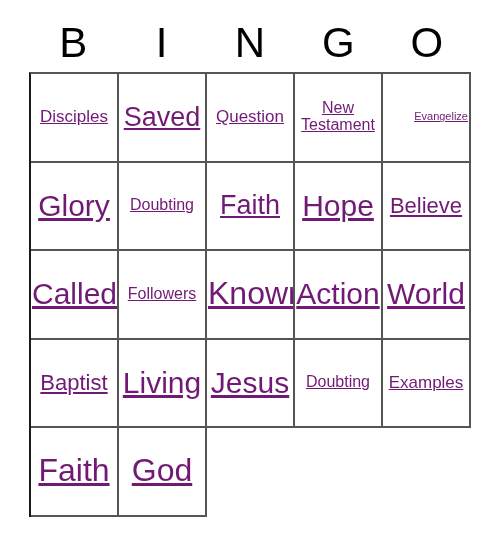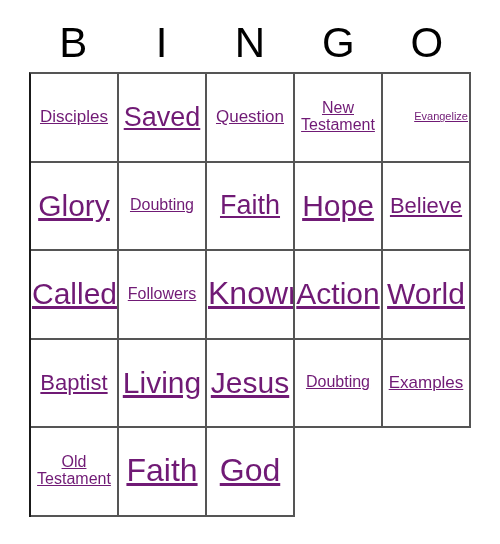--- a/index.html
+++ b/index.html
@@ -152,23 +152,20 @@
         <span class="cell-text s-xl">Jesus</span>
       </div>
     <div class="cell">
         <span class="cell-text s-xs">Doubting</span>
       </div>
 
     <div class="cell">
         <span class="cell-text s-sm">Examples</span>
       </div>
     <div class="cell">
-        <span class="cell-text s-xs">Old Testament</span>
-      </div>
-    <div class="cell">
         <span class="cell-text s-xxl">Faith</span>
       </div>
     <div class="cell">
         <span class="cell-text s-xxl">God</span>
       </div>
 
   </div>
 </div>
 
 </body></html>

